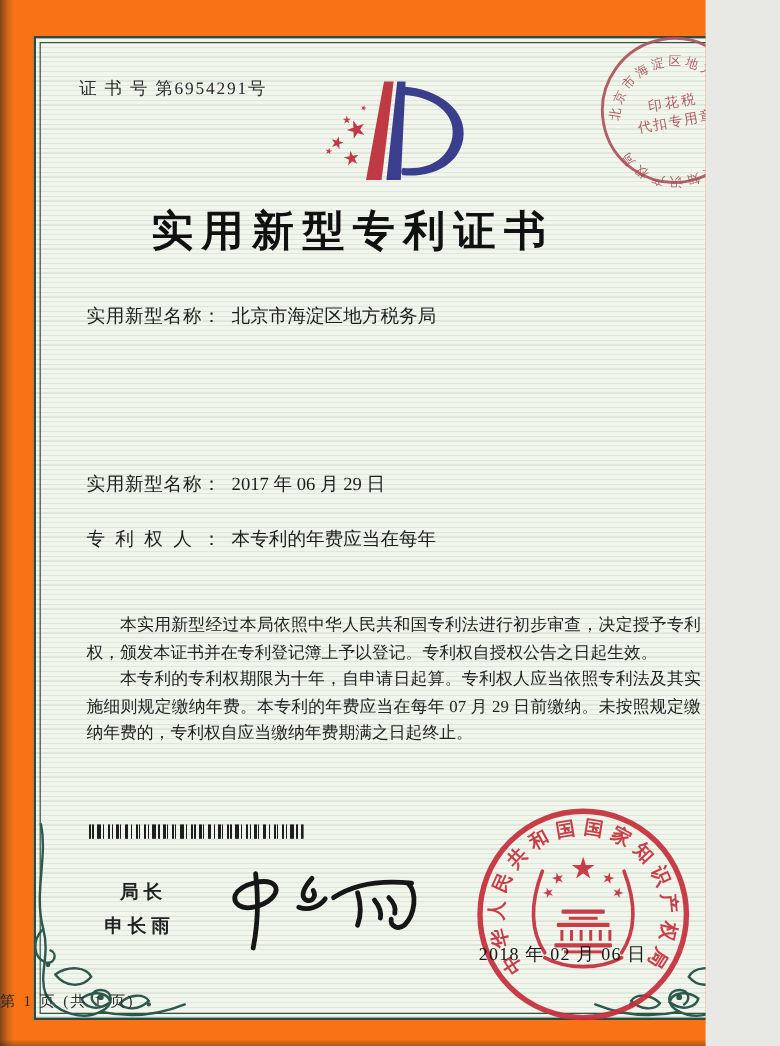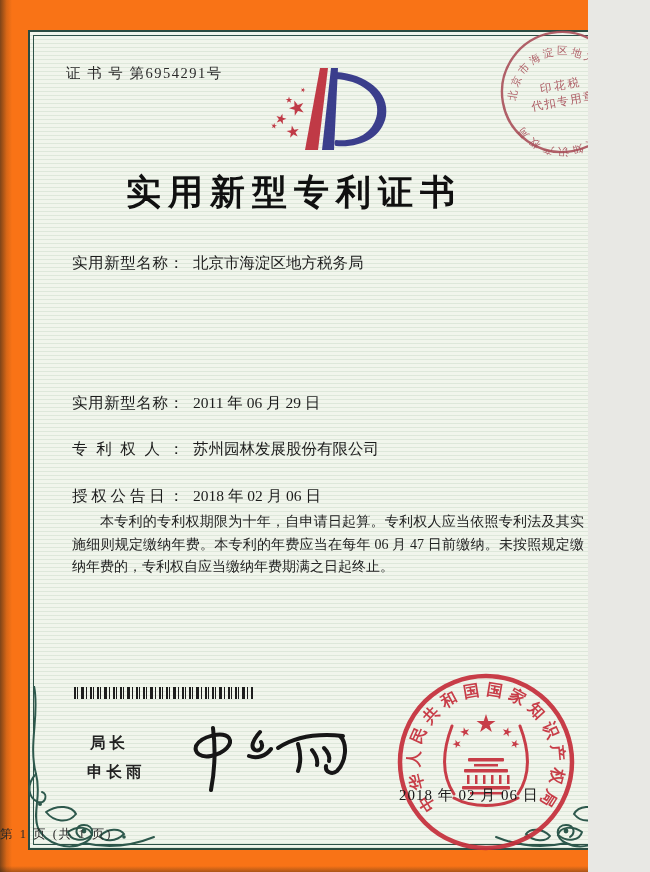--- a/index.html
+++ b/index.html
@@ -38,21 +38,21 @@
   .paras{left:72px; top:511px; width:512px; z-index:2;}
   .paras p{margin:0; font-size:14px; line-height:22.6px; text-align:justify; text-indent:2em; color:#222;}
   .barcode{left:74px; top:687px; width:179px; height:12px; z-index:2;
     background:repeating-linear-gradient(90deg,
       #1d1d1d 0 2px, rgba(0,0,0,0) 2px 3px,
       #1d1d1d 3px 4px, rgba(0,0,0,0) 4px 7px,
       #1d1d1d 7px 10px, rgba(0,0,0,0) 10px 12px,
       #1d1d1d 12px 13px, rgba(0,0,0,0) 13px 16px,
       #1d1d1d 16px 18px, rgba(0,0,0,0) 18px 19px,
       #1d1d1d 19px 20px, rgba(0,0,0,0) 20px 23px);}
-  .signer-role{left:90px; top:733px; font-family:"Liberation Sans",sans-serif;
+  .signer-role{left:100px; top:733px; font-family:"Liberation Sans",sans-serif;
     font-size:15.5px; font-weight:600; letter-spacing:4px; color:#222; z-index:2;}
   .signer-name{left:87px; top:762px; font-family:"Liberation Sans",sans-serif;
     font-size:15.5px; font-weight:700; letter-spacing:4px; color:#222; z-index:2;}
   .signature{left:165px; top:700px; z-index:3;}
   .tax-stamp{left:496px; top:26px; z-index:3; transform:rotate(-10deg);}
   .issue-seal{left:396px; top:672px; z-index:2; opacity:.93;}
   .seal-date{left:399px; top:786px; font-size:15px; letter-spacing:1px; color:#161616; z-index:4;}
   .footer{left:0; top:826px; width:100%; text-align:left; font-size:12.5px;
     letter-spacing:2px; color:#2a2a2a; z-index:2;}
   .corner-orn{z-index:1;}
@@ -138,31 +138,29 @@
       <text x="66" y="79" text-anchor="middle" font-size="11.5" letter-spacing="1.5">代扣专用章</text>
     </g>
   </svg>
 
   <div class="abs title">实用新型专利证书</div>
 
   <div class="abs field-row" style="top:253px">
     <span class="field-label">实用新型名称：</span><span class="field-value">北京市海淀区地方税务局</span>
   </div>
   <div class="abs field-row" style="top:393px">
-    <span class="field-label">实用新型名称：</span><span class="field-value">2011 年 06 月 29 日</span>
+    <span class="field-label">实用新型名称：</span><span class="field-value">2017 年 06 月 29 日</span>
   </div>
   <div class="abs field-row" style="top:439px">
-    <span class="field-label">专利权人：</span><span class="field-value">苏州园林发展股份有限公司</span>
-  </div>
-  <div class="abs field-row" style="top:486px">
-    <span class="field-label">授权公告日：</span><span class="field-value">2018 年 02 月 06 日</span>
+    <span class="field-label">专利权人：</span><span class="field-value">本专利的年费应当在每年</span>
   </div>
 
   <div class="abs paras">
-    <p>本专利的专利权期限为十年，自申请日起算。专利权人应当依照专利法及其实施细则规定缴纳年费。本专利的年费应当在每年 06 月 47 日前缴纳。未按照规定缴纳年费的，专利权自应当缴纳年费期满之日起终止。</p>
+    <p>本实用新型经过本局依照中华人民共和国专利法进行初步审查，决定授予专利权，颁发本证书并在专利登记簿上予以登记。专利权自授权公告之日起生效。</p>
+    <p>本专利的专利权期限为十年，自申请日起算。专利权人应当依照专利法及其实施细则规定缴纳年费。本专利的年费应当在每年 07 月 29 日前缴纳。未按照规定缴纳年费的，专利权自应当缴纳年费期满之日起终止。</p>
   </div>
 
   <div class="abs barcode"></div>
 
   <div class="abs signer-role">局长</div>
   <div class="abs signer-name">申长雨</div>
 
   <svg class="abs signature" width="200" height="100" viewBox="0 0 200 100">
     <g stroke="#161616" stroke-width="4" fill="none" stroke-linecap="round" stroke-linejoin="round">
       <path d="M31,46 C36,36 58,31 64,38 C68,44 60,53 46,56 C36,58 29,53 31,46 Z"></path>

